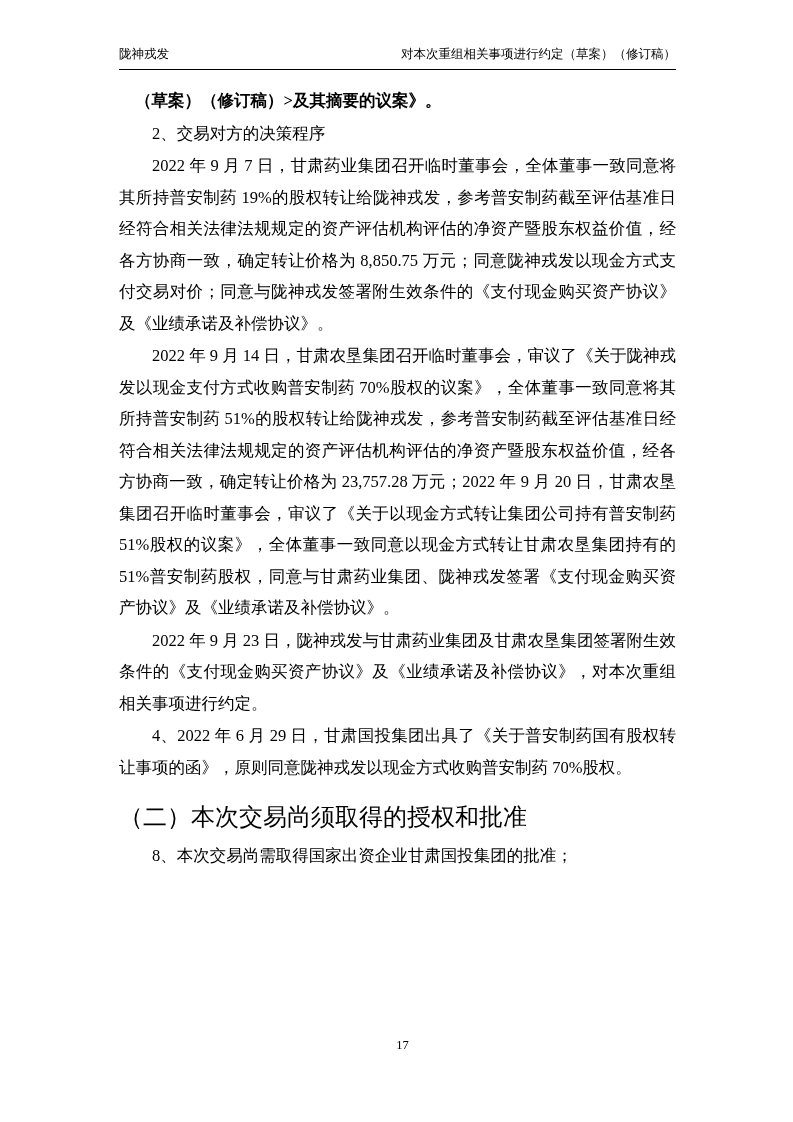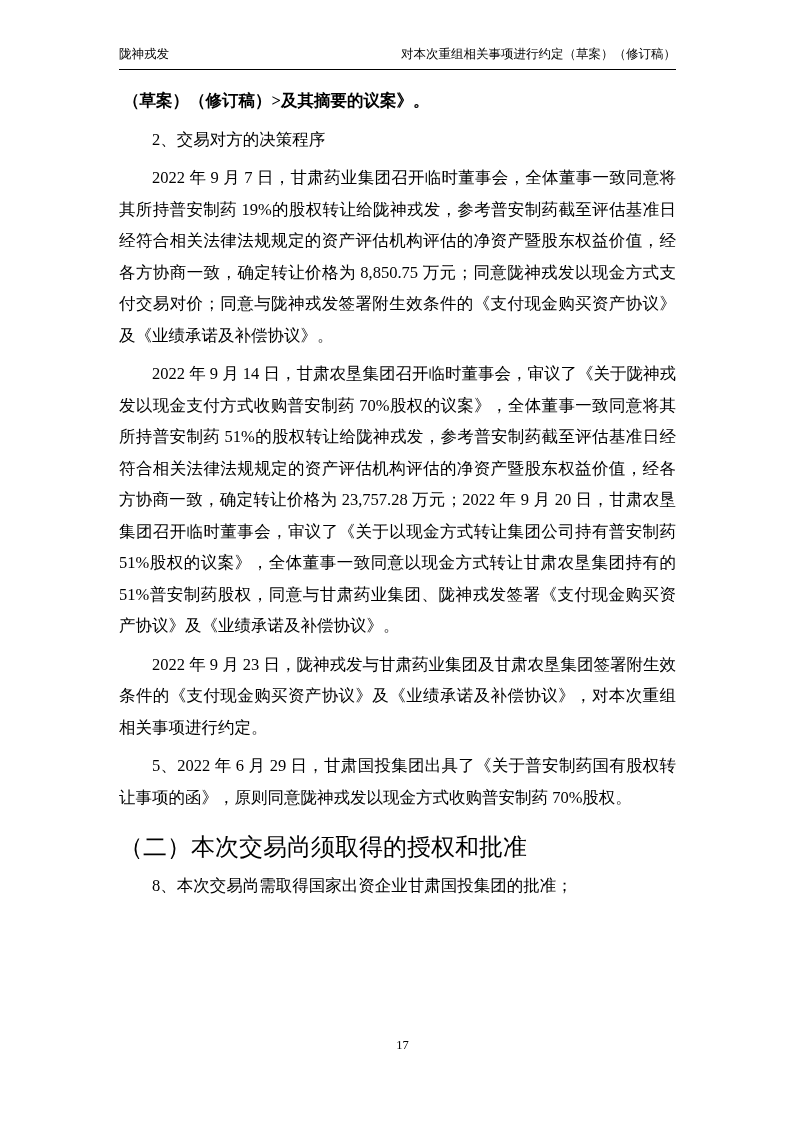--- a/index.html
+++ b/index.html
@@ -27,26 +27,26 @@
     padding-bottom: 7px;
     border-bottom: 1.5px solid #000000;
   }
   .doc-body {
     font-size: 16.5px;
     line-height: 31.5px;
     text-align: justify;
     text-justify: inter-character;
   }
   .lead {
-    margin: 15px 0 0 4px;
+    margin: 15px 0 0 16px;
     font-weight: bold;
     font-family: "Liberation Serif", "DejaVu Serif", serif;
   }
   .para {
-    margin: 7px 0;
+    margin: 1px 0;
     text-indent: 2em;
   }
   .heading {
     margin: 20px 0 9px 0;
     font-size: 24px;
     line-height: 28px;
     font-weight: normal;
     font-family: "Liberation Sans", "DejaVu Sans", sans-serif;
     text-indent: 0;
   }
@@ -74,21 +74,21 @@
     <p class="lead">（草案）（修订稿）&gt;及其摘要的议案》。</p>
 
     <p class="para">2、交易对方的决策程序</p>
 
     <p class="para">2022 年 9 月 7 日，甘肃药业集团召开临时董事会，全体董事一致同意将其所持普安制药 19%的股权转让给陇神戎发，参考普安制药截至评估基准日经符合相关法律法规规定的资产评估机构评估的净资产暨股东权益价值，经各方协商一致，确定转让价格为 8,850.75 万元；同意陇神戎发以现金方式支付交易对价；同意与陇神戎发签署附生效条件的《支付现金购买资产协议》及《业绩承诺及补偿协议》。</p>
 
     <p class="para">2022 年 9 月 14 日，甘肃农垦集团召开临时董事会，审议了《关于陇神戎发以现金支付方式收购普安制药 70%股权的议案》，全体董事一致同意将其所持普安制药 51%的股权转让给陇神戎发，参考普安制药截至评估基准日经符合相关法律法规规定的资产评估机构评估的净资产暨股东权益价值，经各方协商一致，确定转让价格为 23,757.28 万元；2022 年 9 月 20 日，甘肃农垦集团召开临时董事会，审议了《关于以现金方式转让集团公司持有普安制药 51%股权的议案》，全体董事一致同意以现金方式转让甘肃农垦集团持有的 51%普安制药股权，同意与甘肃药业集团、陇神戎发签署《支付现金购买资产协议》及《业绩承诺及补偿协议》。</p>
 
     <p class="para">2022 年 9 月 23 日，陇神戎发与甘肃药业集团及甘肃农垦集团签署附生效条件的《支付现金购买资产协议》及《业绩承诺及补偿协议》，对本次重组相关事项进行约定。</p>
 
-    <p class="para">5、2022 年 6 月 29 日，甘肃国投集团出具了《关于普安制药国有股权转让事项的函》，原则同意陇神戎发以现金方式收购普安制药 70%股权。</p>
+    <p class="para">4、2022 年 6 月 29 日，甘肃国投集团出具了《关于普安制药国有股权转让事项的函》，原则同意陇神戎发以现金方式收购普安制药 70%股权。</p>
 
 
     <h2 class="heading">（二）本次交易尚须取得的授权和批准</h2>
 
     <p class="para">8、本次交易尚需取得国家出资企业甘肃国投集团的批准；</p>
   </div>
 
   <div class="page-number">17</div>
 
 </div>

